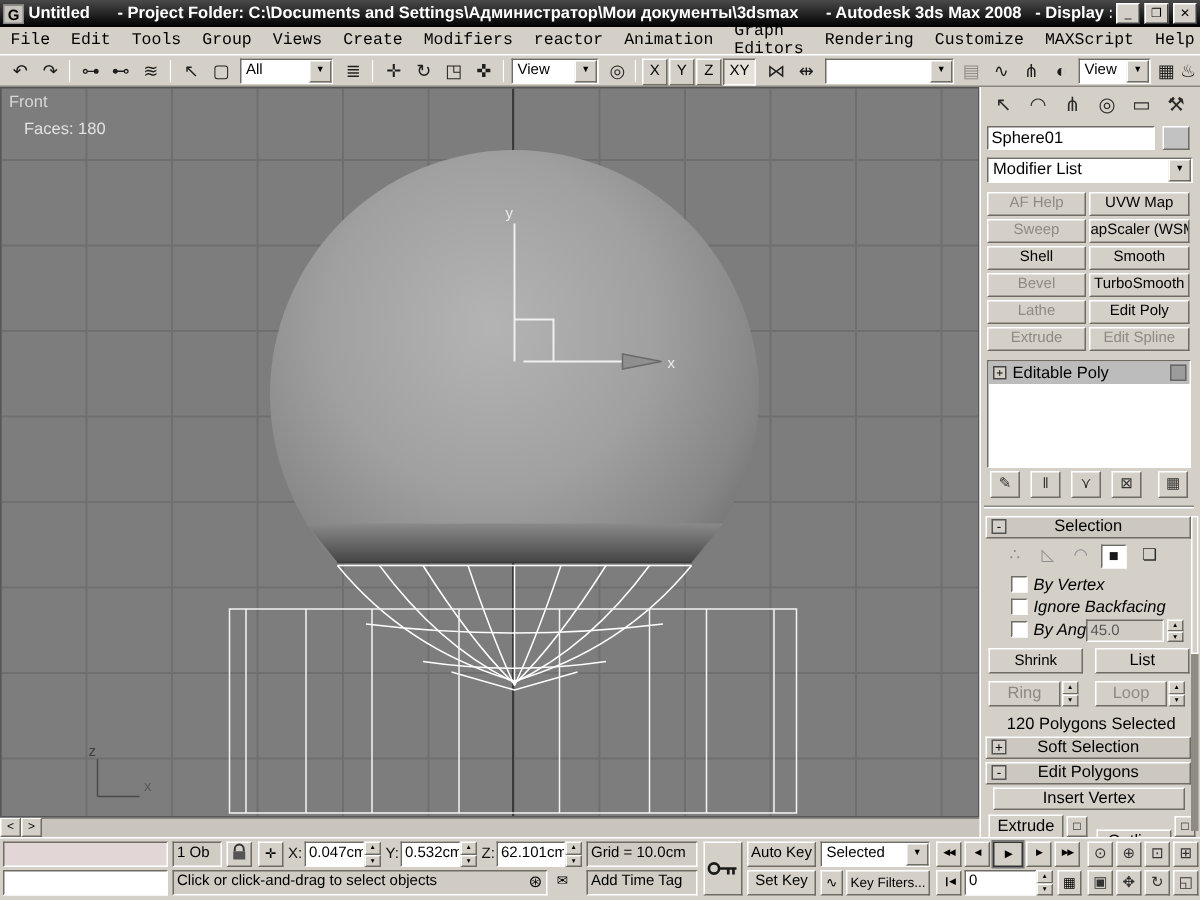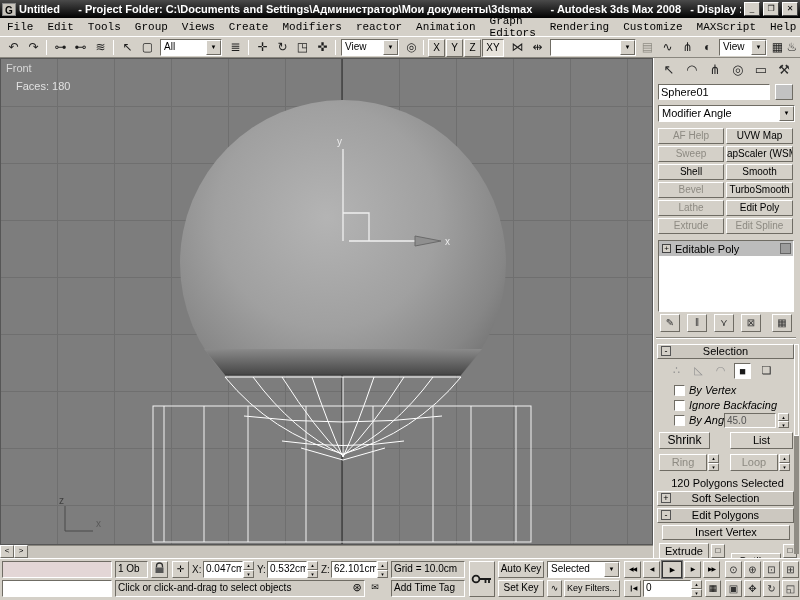--- a/index.html
+++ b/index.html
@@ -246,21 +246,21 @@
     <span class="tab-icon" style="left:28px">◠</span>
     <span class="tab-icon" style="left:51px">⋔</span>
     <span class="tab-icon" style="left:74px">◎</span>
     <span class="tab-icon" style="left:97px">▭</span>
     <span class="tab-icon" style="left:120px">⚒</span>
 
     <div class="fld abs" style="left:4px;top:26px;width:112px;height:16px;font-size:11px">Sphere01</div>
     <div class="abs" style="left:121px;top:26px;width:18px;height:16px;background:#c2c2c2;border:1px solid;border-color:#fff #6f6c64 #6f6c64 #fff"></div>
 
     <div class="dd" style="left:4px;top:47px;width:137px">
-      <span class="dd-val" style="font-size:11px">Modifier Angle</span>
+      <span class="dd-val" style="font-size:11px">Modifier List</span>
       <span class="dd-btn">▼</span>
     </div>
 
     <div class="mod-grid">
       <div class="btn mod-btn dis">AF Help</div>
       <div class="btn mod-btn">UVW Map</div>
       <div class="btn mod-btn dis">Sweep</div>
       <div class="btn mod-btn">apScaler (WSM</div>
       <div class="btn mod-btn">Shell</div>
       <div class="btn mod-btn">Smooth</div>
@@ -307,21 +307,21 @@
     </div>
     <div class="cb-row" style="top:356px">
       <span class="cb"></span><span>By Angle:</span>
     </div>
     <div class="fld gray abs" style="left:70px;top:355px;width:52px;height:15px;font-size:10px;color:#555">45.0</div>
     <div class="spin" style="left:124px;top:355px;height:15px">
       <span>▴</span>
         <span>▾</span>
     </div>
 
-    <div class="btn abs" style="left:5px;top:374px;width:51px;height:17px;font-size:12px;line-height:15px">Shrink</div>
+    <div class="btn abs" style="left:5px;top:374px;width:63px;height:17px;font-size:10px;line-height:15px">Shrink</div>
     <div class="btn abs" style="left:76px;top:374px;width:63px;height:17px;font-size:11px;line-height:15px">List</div>
 
     <div class="btn dis abs" style="left:5px;top:396px;width:48px;height:17px;font-size:11px;line-height:15px">Ring</div>
     <div class="spin" style="left:54px;top:396px;height:17px">
       <span>▴</span>
         <span>▾</span>
     </div>
     <div class="btn dis abs" style="left:76px;top:396px;width:48px;height:17px;font-size:11px;line-height:15px">Loop</div>
     <div class="spin" style="left:125px;top:396px;height:17px">
       <span>▴</span>

